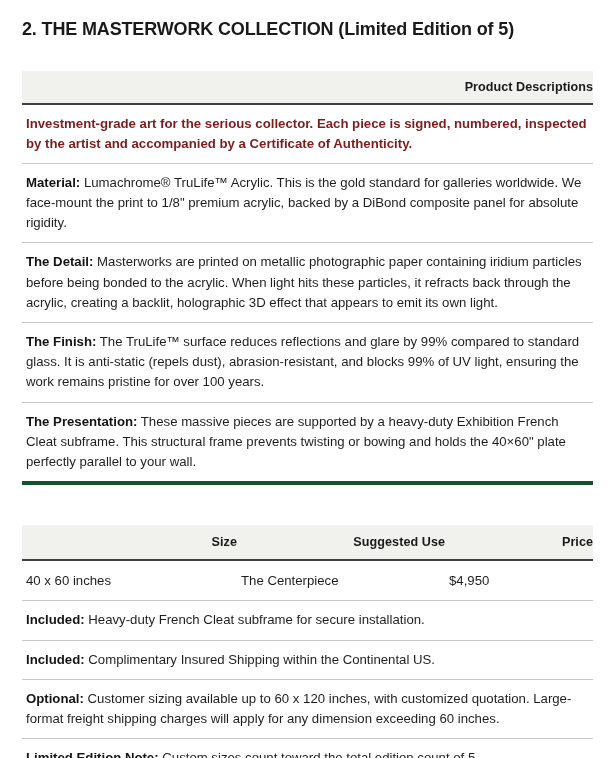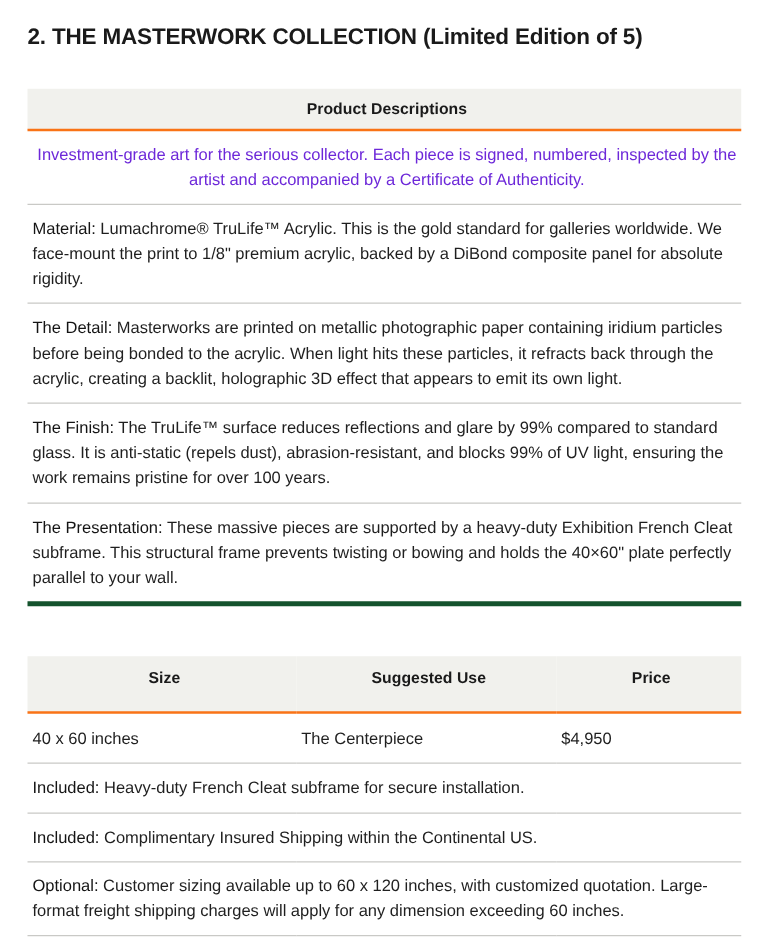--- a/index.html
+++ b/index.html
@@ -34,54 +34,53 @@
 
   
   .spec-table {
     width: 100%;
     border-collapse: collapse;
     table-layout: fixed;
   }
 
   .spec-table .head-row th {
     background: #f1f1ed;
-    border-bottom: 2px solid #f97316;
+    border-bottom: 2px solid #404040;
     font-size: 12.6px;
     font-weight: bold;
     color: #1a1a1a;
-    text-align: center;
+    text-align: right;
     padding: 9px 0 9px 4px;
     letter-spacing: 0.05px;
   }
 
   .spec-table td {
     border-bottom: 1px solid #c9c9c6;
     font-size: 13.2px;
     line-height: 1.53;
     color: #1f1f1f;
     padding: 9px 0 9px 4px;
     vertical-align: top;
   }
 
   .spec-table tr:last-child td { border-bottom: 4px solid #14532d; }
 
   .lead-row td {
-    font-weight: normal;
-    color: #6d28d9;
-    text-align: center;
+    font-weight: bold;
+    color: #7f1d1d;
   }
 
-  .row-label { font-weight: normal; color: #141414; }
+  .row-label { font-weight: bold; color: #141414; }
 
   
   .sizing-table col.c1 { width: 215px; }
   .sizing-table col.c2 { width: 208px; }
   .sizing-table col.c3 { width: 148px; }
 
-  .sizing-table .head-row th { padding-top: 10px; padding-bottom: 20px; margin-left: 44px; }
+  .sizing-table .head-row th { padding-top: 10px; padding-bottom: 10px; margin-left: 44px; }
   .sizing-table .size-row td { padding-top: 10px; }
 
   .table-gap { height: 40px; }
   .title-gap { height: 30px; }
 </style>
 </head>
 <body>
 
 <div class="page">
 

